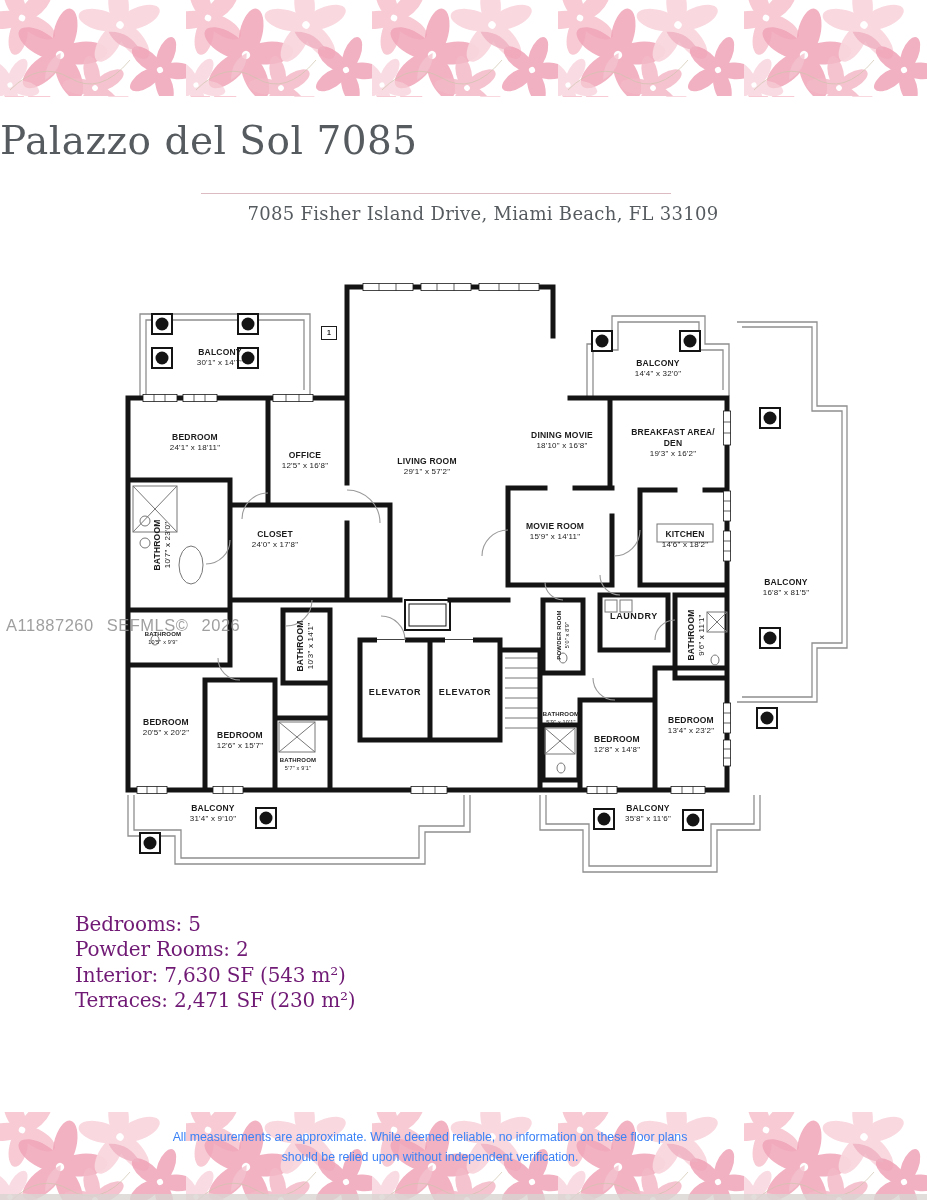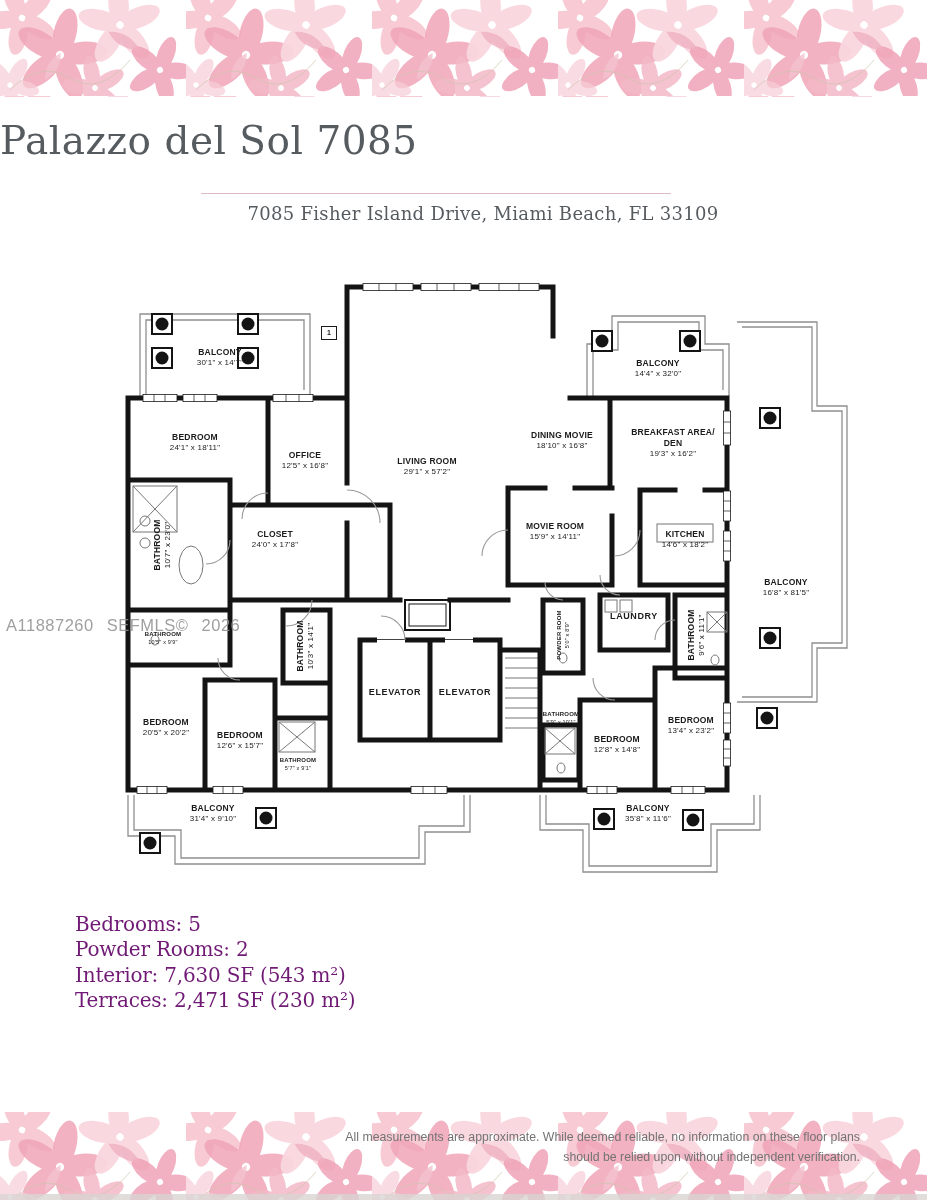--- a/index.html
+++ b/index.html
@@ -36,22 +36,22 @@
   .watermark{left:6px;top:589px;font-size:16.5px;color:#8f8f8f;opacity:.85;
              letter-spacing:.5px;word-spacing:8px;margin-top:27px;}
 
   
   .stats{left:75px;top:912px;font-family:"DejaVu Serif","Liberation Serif",serif;
          font-size:20px;line-height:25.4px;color:#701a75;letter-spacing:-0.2px;}
 
   
   .floral-top{left:0;top:0;}
   .floral-bottom{left:0;top:1112px;}
-  .disclaimer{left:0;top:1127px;width:860px;text-align:right;
-              font-size:12.3px;line-height:20px;color:#737373;}
+  .disclaimer{left:0;top:1127px;width:860px;text-align:center;
+              font-size:12.3px;line-height:20px;color:#3b82f6;}
   .edgebar{left:0;top:1194px;width:927px;height:6px;background:#d9d4d2;opacity:.8;}
 </style>
 </head>
 <body>
 
 <svg class="abs floral-top" width="927" height="97" viewBox="0 0 927 97">
   <defs>
     <g id="bloom">
       <ellipse rx="13" ry="6" transform="rotate(10) translate(12,0)"></ellipse>
       <ellipse rx="13" ry="6" transform="rotate(82) translate(12,0)"></ellipse>

